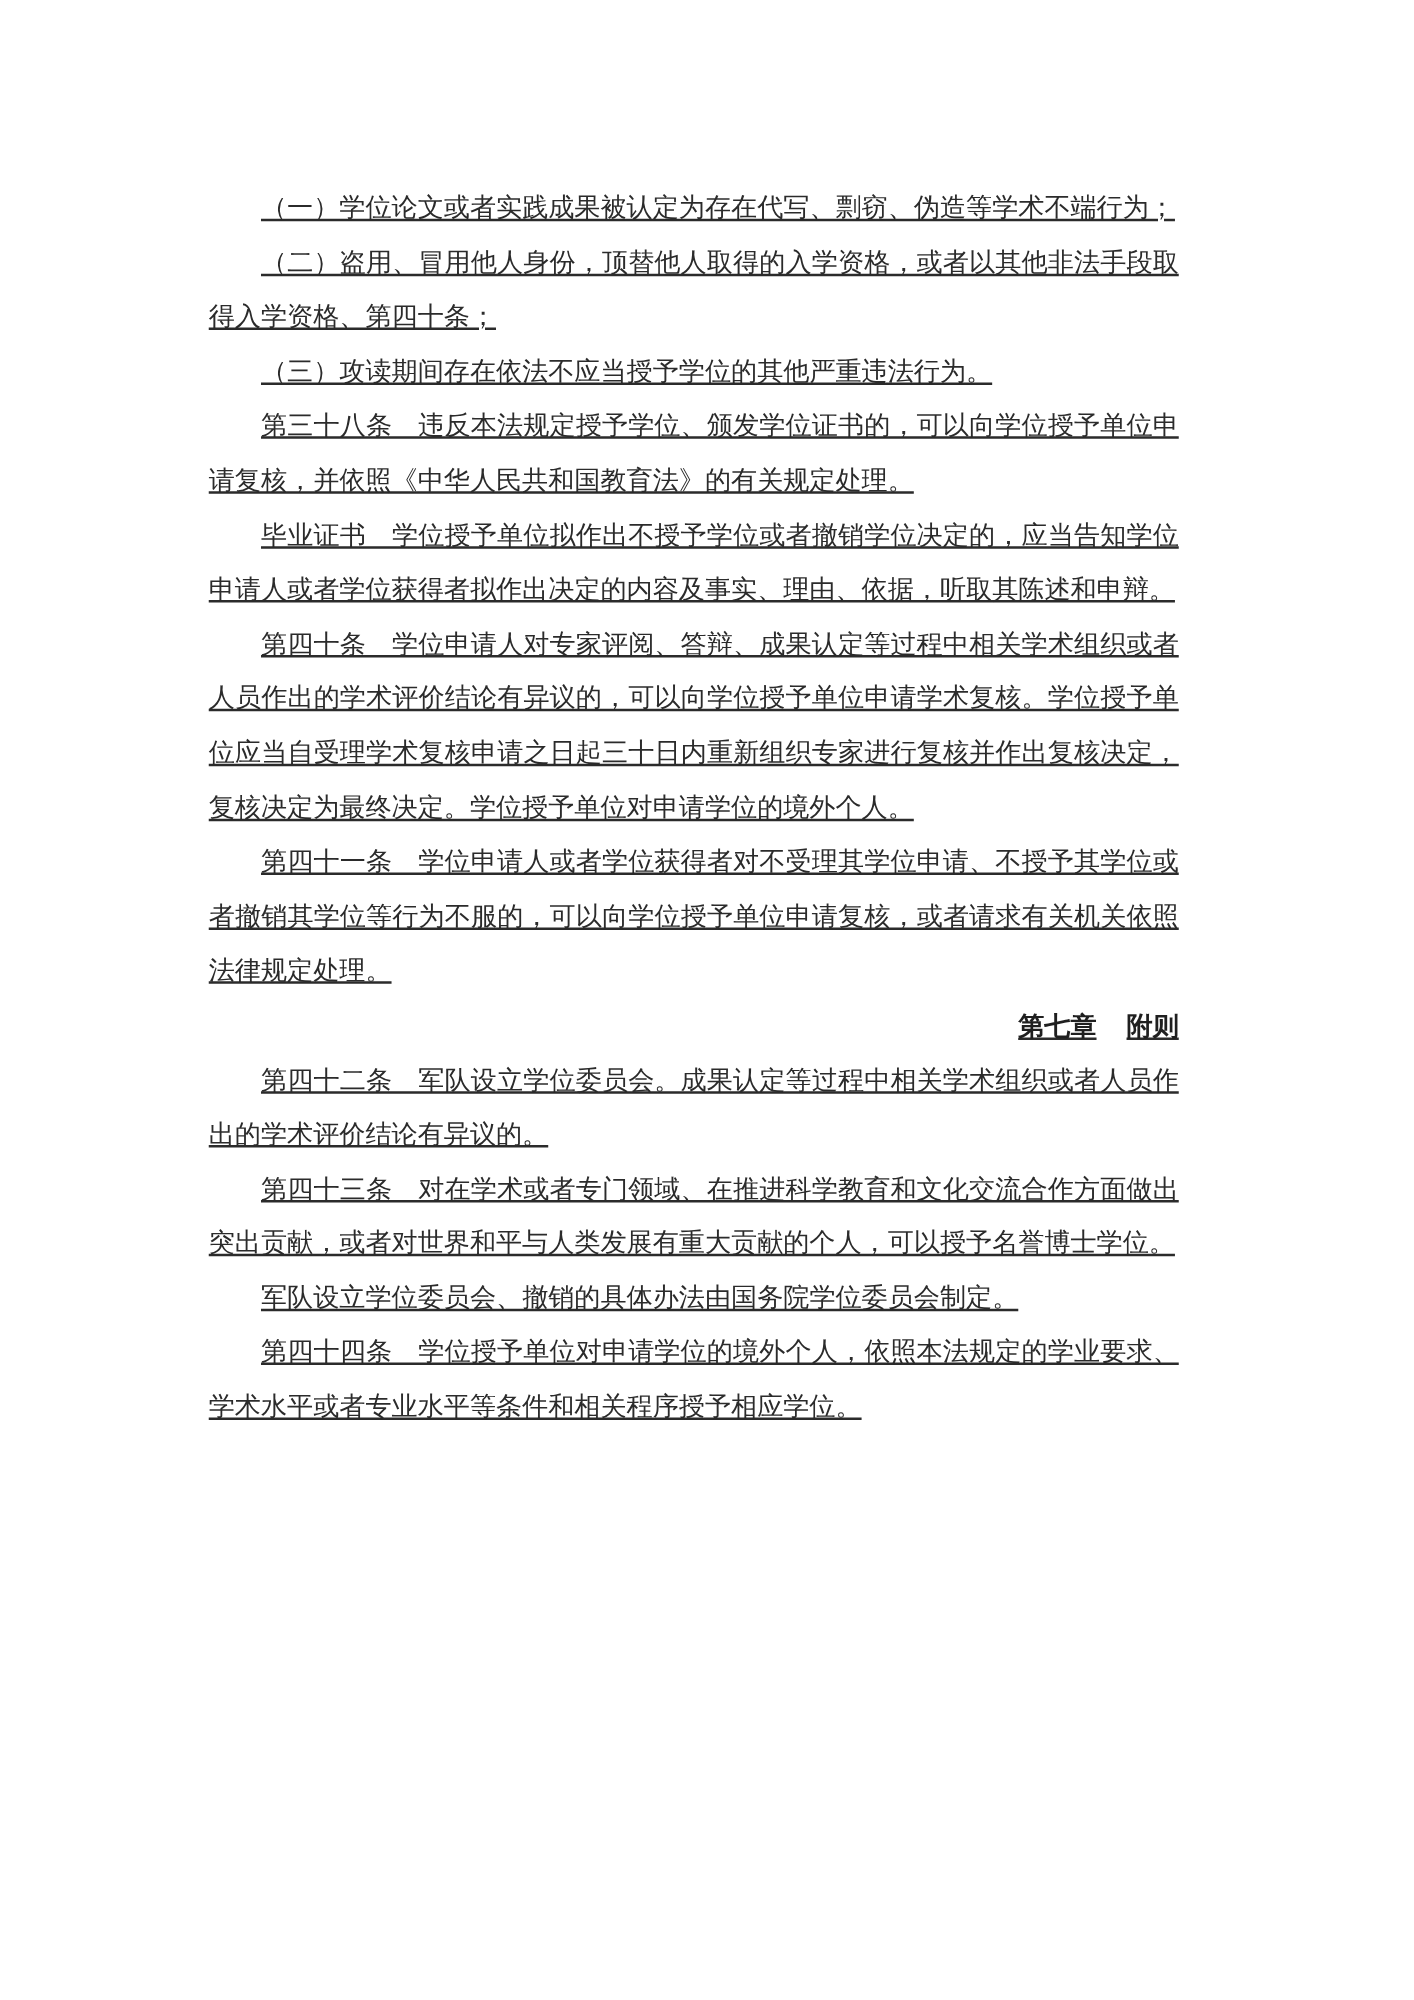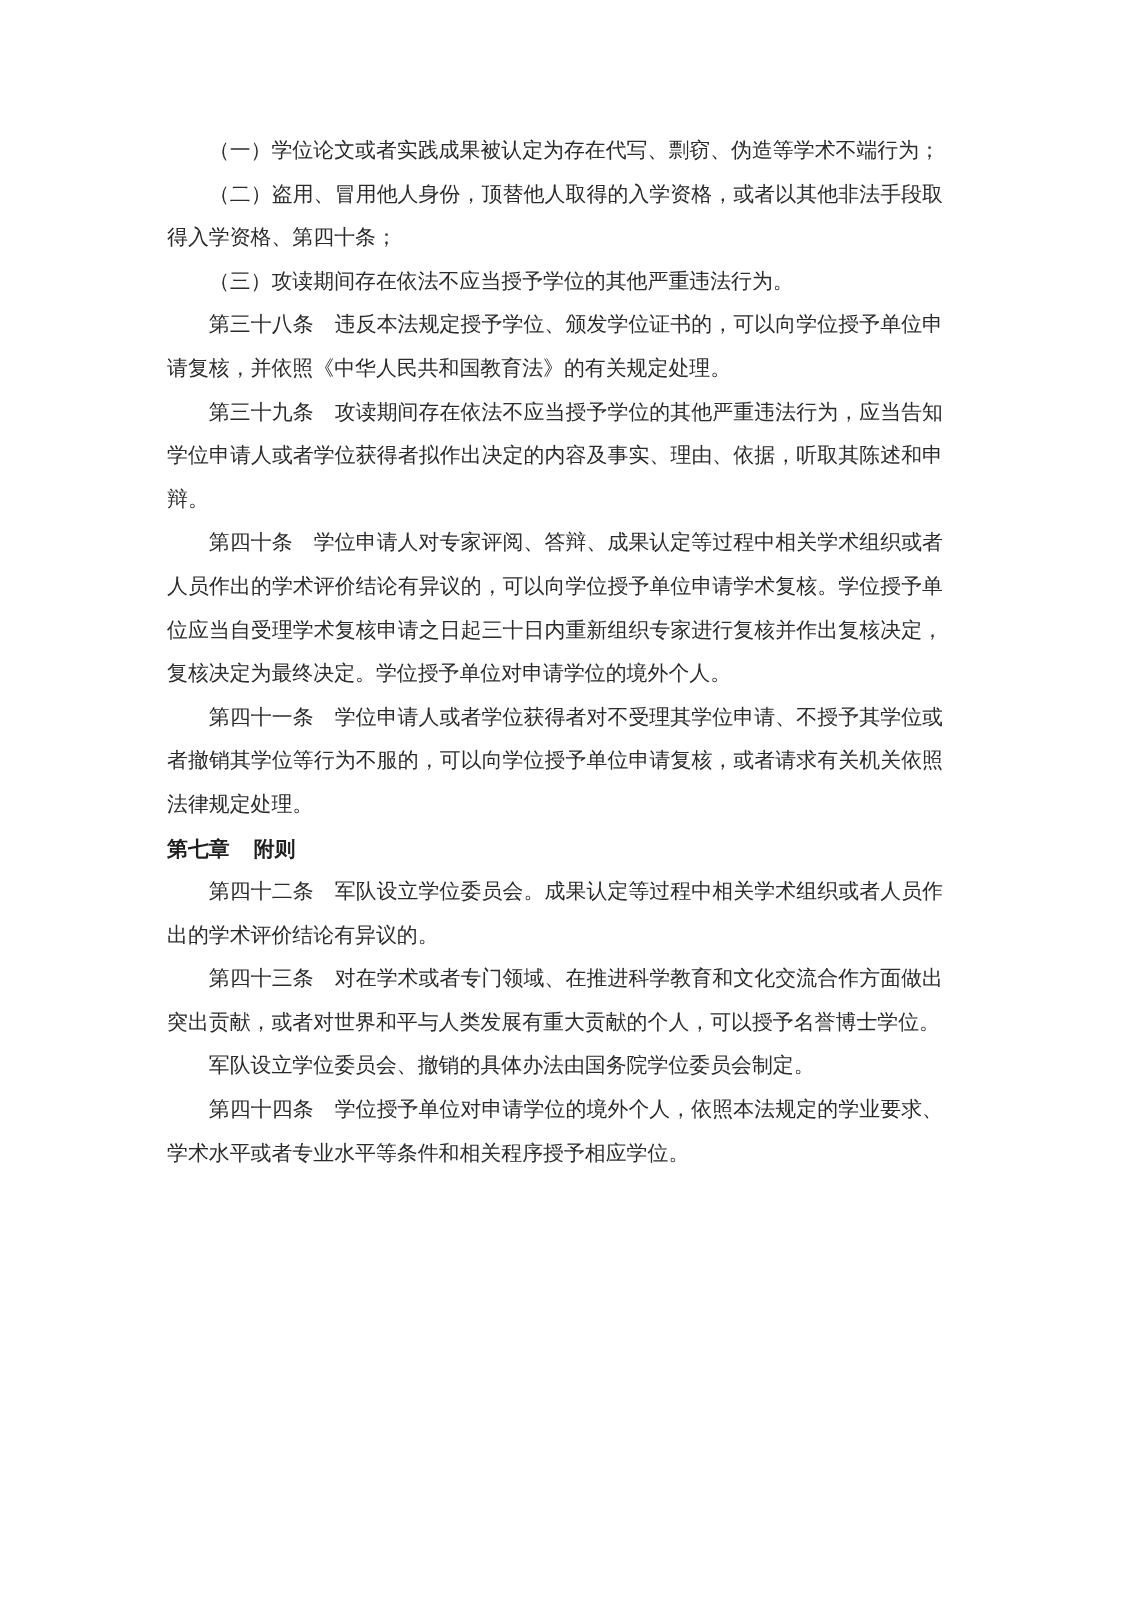--- a/index.html
+++ b/index.html
@@ -11,57 +11,58 @@
     width: 1131px;
     height: 1600px;
     position: relative;
     overflow: hidden;
     font-family: "DejaVu Serif", "Liberation Serif", serif;
     color: #2b2b2b;
   }
   .page {
     position: absolute;
     left: 167px;
-    top: 129px;
+    top: 145px;
     width: 776px;
+    text-decoration: underline;
   }
   .para {
     margin: 0;
     font-size: 20.9px;
     line-height: 43.6px;
     text-align: justify;
     text-justify: inter-character;
     letter-spacing: 0px;
     word-break: break-all;
   }
   .para.indent {
     text-indent: 41.8px;
   }
   .chapter {
     margin: 0;
     font-size: 20.9px;
     line-height: 43.6px;
     font-weight: bold;
-    text-align: left;
+    text-align: right;
     color: #1f1f1f;
   }
   .chapter .gap {
     display: inline-block;
     width: 24px;
   }
 </style>
 </head>
 <body>
 
 <div class="page">
   <p class="para indent">（一）学位论文或者实践成果被认定为存在代写、剽窃、伪造等学术不端行为；</p>
   <p class="para indent">（二）盗用、冒用他人身份，顶替他人取得的入学资格，或者以其他非法手段取得入学资格、第四十条；</p>
   <p class="para indent">（三）攻读期间存在依法不应当授予学位的其他严重违法行为。</p>
   <p class="para indent">第三十八条　违反本法规定授予学位、颁发学位证书的，可以向学位授予单位申请复核，并依照《中华人民共和国教育法》的有关规定处理。</p>
-  <p class="para indent">第三十九条　攻读期间存在依法不应当授予学位的其他严重违法行为，应当告知学位申请人或者学位获得者拟作出决定的内容及事实、理由、依据，听取其陈述和申辩。</p>
+  <p class="para indent">毕业证书　学位授予单位拟作出不授予学位或者撤销学位决定的，应当告知学位申请人或者学位获得者拟作出决定的内容及事实、理由、依据，听取其陈述和申辩。</p>
   <p class="para indent">第四十条　学位申请人对专家评阅、答辩、成果认定等过程中相关学术组织或者人员作出的学术评价结论有异议的，可以向学位授予单位申请学术复核。学位授予单位应当自受理学术复核申请之日起三十日内重新组织专家进行复核并作出复核决定，复核决定为最终决定。学位授予单位对申请学位的境外个人。</p>
   <p class="para indent">第四十一条　学位申请人或者学位获得者对不受理其学位申请、不授予其学位或者撤销其学位等行为不服的，可以向学位授予单位申请复核，或者请求有关机关依照法律规定处理。</p>
 
   <h2 class="chapter">
     <span>第七章</span><span class="gap"></span><span>附则</span>
   </h2>
 
   <p class="para indent">第四十二条　军队设立学位委员会。成果认定等过程中相关学术组织或者人员作出的学术评价结论有异议的。</p>
   <p class="para indent">第四十三条　对在学术或者专门领域、在推进科学教育和文化交流合作方面做出突出贡献，或者对世界和平与人类发展有重大贡献的个人，可以授予名誉博士学位。</p>
   <p class="para indent">军队设立学位委员会、撤销的具体办法由国务院学位委员会制定。</p>

